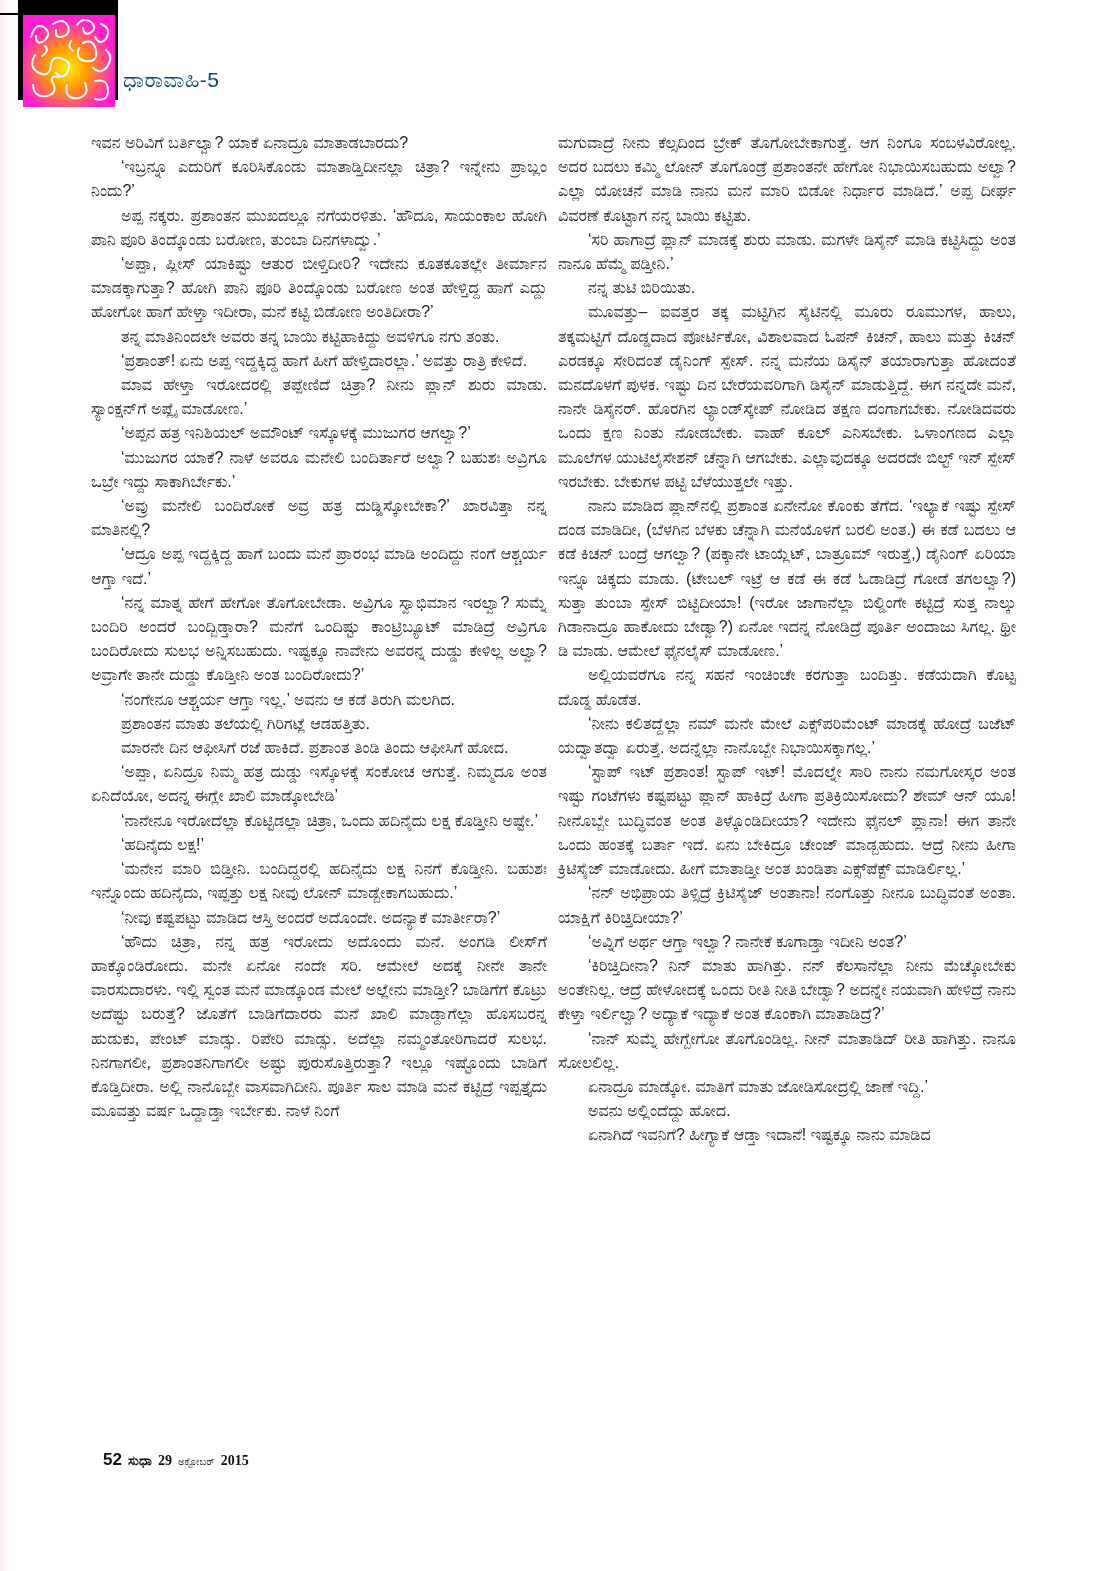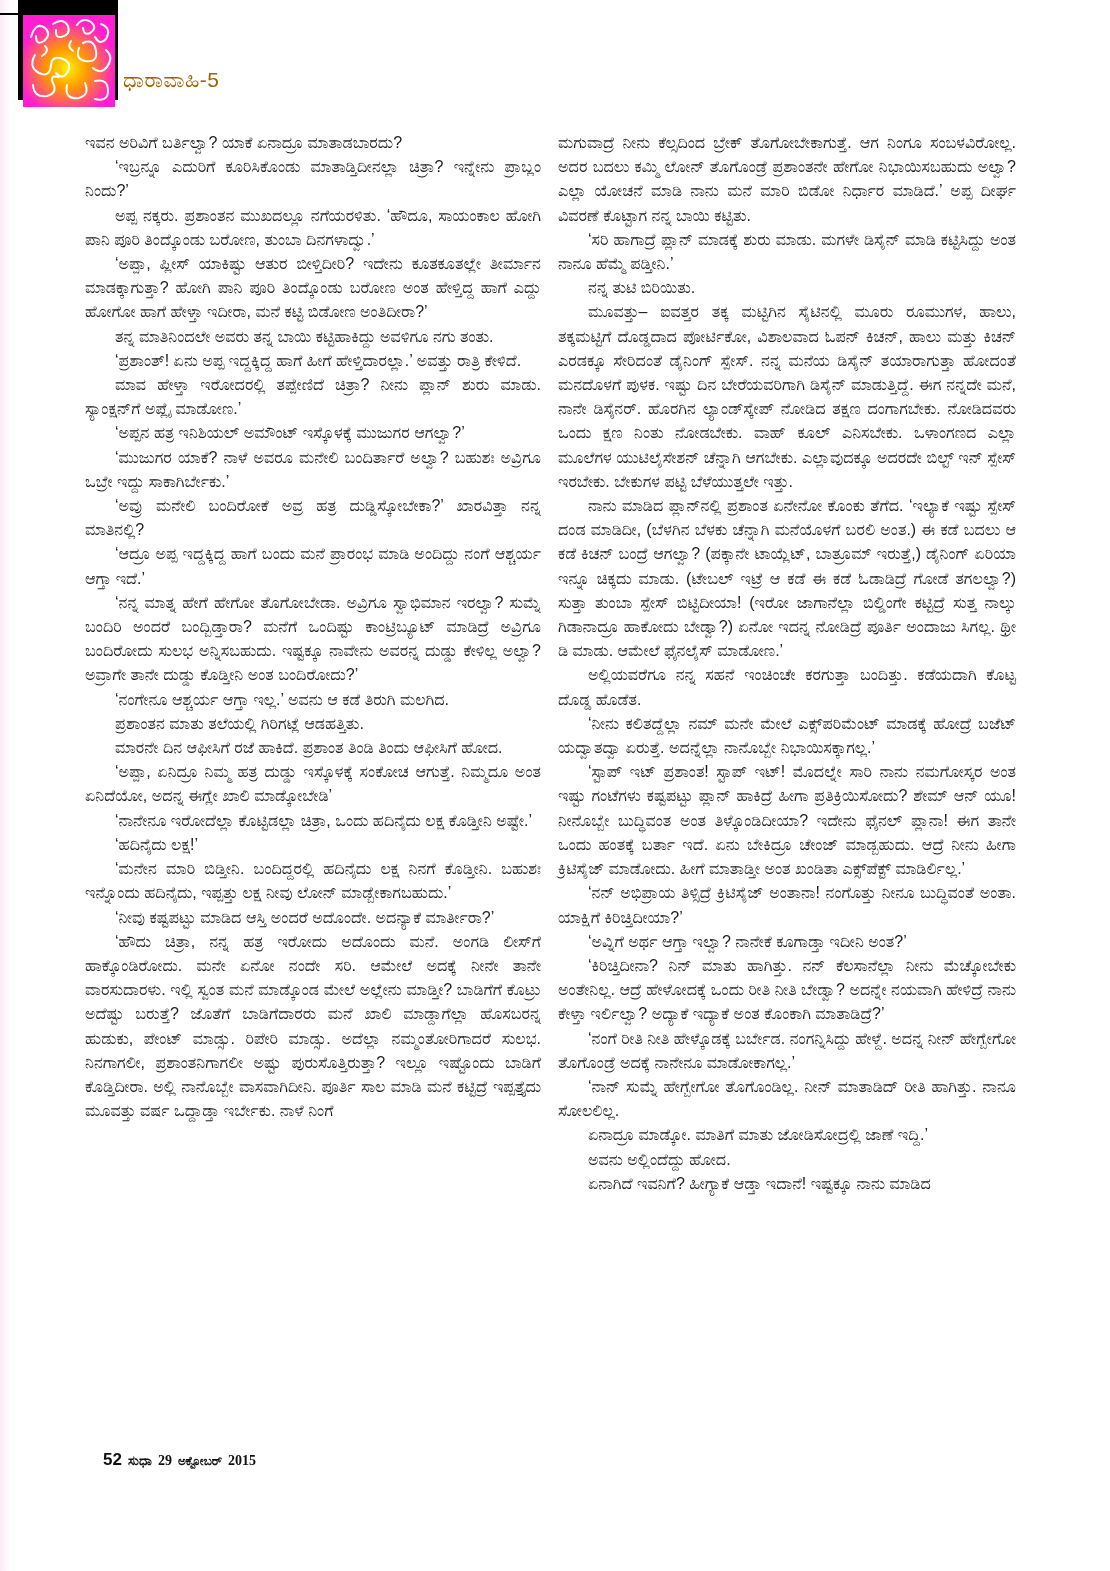--- a/index.html
+++ b/index.html
@@ -21,41 +21,41 @@
   .logo-frame{
     position:absolute;left:18px;top:0;width:100px;height:100px;background:#000;
   }
   .logo-pattern{
     position:absolute;left:23px;top:15px;width:92px;height:92px;
     
   }
   .logo-pattern svg{display:block;width:100%;height:100%;}
   .serial-title{
     position:absolute;left:123px;top:68px;
-    font-size:21px;font-weight:500;color:#a16207;letter-spacing:.5px;
+    font-size:21px;font-weight:500;color:#0c4a6e;letter-spacing:.5px;
   }
   
   .col{
     position:absolute;top:131px;
     font-size:16px;line-height:24.2px;
     color:#1b1b1b;text-align:justify;
   }
-  .col-left{left:85px;width:456px;height:1305px;}
+  .col-left{left:91px;width:456px;height:1305px;}
   .col-right{left:558px;width:458px;height:1325px;}
   .para{margin:0;text-indent:0;}
   .para.indent{text-indent:30px;}
   
   .footer{
     position:absolute;left:103px;top:1450px;
     color:#111;white-space:nowrap;
   }
   .footer .page-num{font-weight:bold;font-size:17px;}
   .footer .mag{font-weight:bold;font-size:13px;}
   .footer .day,.footer .year{font-size:14px;font-weight:bold;font-family:"Liberation Serif","DejaVu Serif",serif;}
-  .footer .month{font-weight:bold;font-size:12px;}
+  .footer .month{font-weight:normal;font-size:10px;}
   .footer span{margin-right:6px;}
 </style>
 </head>
 <body>
 
 <div class="page">
   <div class="left-edge-tint"></div>
 
   <div class="trim-line"></div>
   <div class="logo-frame" style="background: rgb(0, 0, 0);"></div>
@@ -107,21 +107,20 @@
       <p class="para indent">‘ಸರಿ ಹಾಗಾದ್ರೆ ಪ್ಲಾನ್ ಮಾಡಕ್ಕೆ ಶುರು ಮಾಡು. ಮಗಳೇ ಡಿಸೈನ್ ಮಾಡಿ ಕಟ್ಟಿಸಿದ್ದು ಅಂತ ನಾನೂ ಹೆಮ್ಮೆ ಪಡ್ತೀನಿ.’</p>
       <p class="para indent">ನನ್ನ ತುಟಿ ಬಿರಿಯಿತು.</p>
       <p class="para indent">ಮೂವತ್ತು– ಐವತ್ತರ ತಕ್ಕ ಮಟ್ಟಿಗಿನ ಸೈಟಿನಲ್ಲಿ ಮೂರು ರೂಮುಗಳ, ಹಾಲು, ತಕ್ಕಮಟ್ಟಿಗೆ ದೊಡ್ಡದಾದ ಪೋರ್ಟಿಕೋ, ವಿಶಾಲವಾದ ಓಪನ್ ಕಿಚನ್, ಹಾಲು ಮತ್ತು ಕಿಚನ್ ಎರಡಕ್ಕೂ ಸೇರಿದಂತೆ ಡೈನಿಂಗ್ ಸ್ಪೇಸ್. ನನ್ನ ಮನೆಯ ಡಿಸೈನ್ ತಯಾರಾಗುತ್ತಾ ಹೋದಂತೆ ಮನದೊಳಗೆ ಪುಳಕ. ಇಷ್ಟು ದಿನ ಬೇರೆಯವರಿಗಾಗಿ ಡಿಸೈನ್ ಮಾಡುತ್ತಿದ್ದೆ. ಈಗ ನನ್ನದೇ ಮನೆ, ನಾನೇ ಡಿಸೈನರ್. ಹೊರಗಿನ ಲ್ಯಾಂಡ್‌ಸ್ಕೇಪ್ ನೋಡಿದ ತಕ್ಷಣ ದಂಗಾಗಬೇಕು. ನೋಡಿದವರು ಒಂದು ಕ್ಷಣ ನಿಂತು ನೋಡಬೇಕು. ವಾಹ್ ಕೂಲ್ ಎನಿಸಬೇಕು. ಒಳಾಂಗಣದ ಎಲ್ಲಾ ಮೂಲೆಗಳ ಯುಟಿಲೈಸೇಶನ್ ಚೆನ್ನಾಗಿ ಆಗಬೇಕು. ಎಲ್ಲಾವುದಕ್ಕೂ ಅದರದೇ ಬಿಲ್ಟ್ ಇನ್ ಸ್ಪೇಸ್ ಇರಬೇಕು. ಬೇಕುಗಳ ಪಟ್ಟಿ ಬೆಳೆಯುತ್ತಲೇ ಇತ್ತು.</p>
       <p class="para indent">ನಾನು ಮಾಡಿದ ಪ್ಲಾನ್‌ನಲ್ಲಿ ಪ್ರಶಾಂತ ಏನೇನೋ ಕೊಂಕು ತೆಗೆದ. ‘ಇಲ್ಯಾಕೆ ಇಷ್ಟು ಸ್ಪೇಸ್ ದಂಡ ಮಾಡಿದೀ, (ಬೆಳಗಿನ ಬೆಳಕು ಚೆನ್ನಾಗಿ ಮನೆಯೊಳಗೆ ಬರಲಿ ಅಂತ.) ಈ ಕಡೆ ಬದಲು ಆ ಕಡೆ ಕಿಚನ್ ಬಂದ್ರೆ ಆಗಲ್ವಾ? (ಪಕ್ಕಾನೇ ಟಾಯ್ಲೆಟ್, ಬಾತ್ರೂಮ್ ಇರುತ್ತೆ,) ಡೈನಿಂಗ್ ಏರಿಯಾ ಇನ್ನೂ ಚಿಕ್ಕದು ಮಾಡು. (ಟೇಬಲ್ ಇಟ್ರೆ ಆ ಕಡೆ ಈ ಕಡೆ ಓಡಾಡಿದ್ರೆ ಗೋಡೆ ತಗಲಲ್ವಾ?) ಸುತ್ತಾ ತುಂಬಾ ಸ್ಪೇಸ್ ಬಿಟ್ಟಿದೀಯಾ! (ಇರೋ ಜಾಗಾನೆಲ್ಲಾ ಬಿಲ್ಡಿಂಗೇ ಕಟ್ಟಿದ್ರೆ ಸುತ್ತ ನಾಲ್ಕು ಗಿಡಾನಾದ್ರೂ ಹಾಕೋದು ಬೇಡ್ವಾ?) ಏನೋ ಇದನ್ನ ನೋಡಿದ್ರೆ ಪೂರ್ತಿ ಅಂದಾಜು ಸಿಗಲ್ಲ. ಥ್ರೀ ಡಿ ಮಾಡು. ಆಮೇಲೆ ಫೈನಲೈಸ್ ಮಾಡೋಣ.’</p>
       <p class="para indent">ಅಲ್ಲಿಯವರೆಗೂ ನನ್ನ ಸಹನೆ ಇಂಚಿಂಚೇ ಕರಗುತ್ತಾ ಬಂದಿತ್ತು. ಕಡೆಯದಾಗಿ ಕೊಟ್ಟ ದೊಡ್ಡ ಹೊಡೆತ.</p>
       <p class="para indent">‘ನೀನು ಕಲಿತದ್ದೆಲ್ಲಾ ನಮ್ ಮನೇ ಮೇಲೆ ಎಕ್ಸ್‌ಪರಿಮೆಂಟ್ ಮಾಡಕ್ಕೆ ಹೋದ್ರೆ ಬಜೆಟ್ ಯದ್ವಾತದ್ವಾ ಏರುತ್ತೆ. ಅದನ್ನೆಲ್ಲಾ ನಾನೊಬ್ಬೇ ನಿಭಾಯಿಸಕ್ಕಾಗಲ್ಲ.’</p>
       <p class="para indent">‘ಸ್ಟಾಪ್ ಇಟ್ ಪ್ರಶಾಂತ! ಸ್ಟಾಪ್ ಇಟ್! ಮೊದಲ್ನೇ ಸಾರಿ ನಾನು ನಮಗೋಸ್ಕರ ಅಂತ ಇಷ್ಟು ಗಂಟೆಗಳು ಕಷ್ಟಪಟ್ಟು ಪ್ಲಾನ್ ಹಾಕಿದ್ರೆ ಹೀಗಾ ಪ್ರತಿಕ್ರಿಯಿಸೋದು? ಶೇಮ್ ಆನ್ ಯೂ! ನೀನೊಬ್ಬೇ ಬುದ್ಧಿವಂತ ಅಂತ ತಿಳ್ಕೊಂಡಿದೀಯಾ? ಇದೇನು ಫೈನಲ್ ಪ್ಲಾನಾ! ಈಗ ತಾನೇ ಒಂದು ಹಂತಕ್ಕೆ ಬರ್ತಾ ಇದೆ. ಏನು ಬೇಕಿದ್ರೂ ಚೇಂಜ್ ಮಾಡ್ಬಹುದು. ಆದ್ರೆ ನೀನು ಹೀಗಾ ಕ್ರಿಟಿಸೈಜ್ ಮಾಡೋದು. ಹೀಗೆ ಮಾತಾಡ್ತೀ ಅಂತ ಖಂಡಿತಾ ಎಕ್ಸ್‌ಪೆಕ್ಟ್ ಮಾಡಿರ್ಲಿಲ್ಲ.’</p>
       <p class="para indent">‘ನನ್ ಅಭಿಪ್ರಾಯ ತಿಳ್ಸಿದ್ರೆ ಕ್ರಿಟಿಸೈಜ್ ಅಂತಾನಾ! ನಂಗೊತ್ತು ನೀನೂ ಬುದ್ಧಿವಂತೆ ಅಂತಾ. ಯಾಕ್ಷಿಗೆ ಕಿರಿಚ್ತಿದೀಯಾ?’</p>
       <p class="para indent">‘ಅವ್ನಿಗೆ ಅರ್ಥ ಆಗ್ತಾ ಇಲ್ವಾ? ನಾನೇಕೆ ಕೂಗಾಡ್ತಾ ಇದೀನಿ ಅಂತ?’</p>
       <p class="para indent">‘ಕಿರಿಚ್ತಿದೀನಾ? ನಿನ್ ಮಾತು ಹಾಗಿತ್ತು. ನನ್ ಕೆಲಸಾನೆಲ್ಲಾ ನೀನು ಮೆಚ್ಕೋಬೇಕು ಅಂತೇನಿಲ್ಲ. ಆದ್ರೆ ಹೇಳೋದಕ್ಕೆ ಒಂದು ರೀತಿ ನೀತಿ ಬೇಡ್ವಾ? ಅದನ್ನೇ ನಯವಾಗಿ ಹೇಳಿದ್ರೆ ನಾನು ಕೇಳ್ತಾ ಇರ್ಲಿಲ್ವಾ? ಅದ್ಯಾಕೆ ಇದ್ಯಾಕೆ ಅಂತ ಕೊಂಕಾಗಿ ಮಾತಾಡಿದ್ರೆ?’</p>
-      <p class="para indent">‘ನಂಗೆ ರೀತಿ ನೀತಿ ಹೇಳ್ಕೊಡಕ್ಕೆ ಬರ್ಬೇಡ. ನಂಗನ್ನಿಸಿದ್ದು ಹೇಳ್ದೆ. ಅದನ್ನ ನೀನ್ ಹೇಗ್ಬೇಗೋ ತೊಗೊಂಡ್ರೆ ಅದಕ್ಕೆ ನಾನೇನೂ ಮಾಡೋಕಾಗಲ್ಲ.’</p>
       <p class="para indent">‘ನಾನ್ ಸುಮ್ನೆ ಹೇಗ್ಬೇಗೋ ತೊಗೊಂಡಿಲ್ಲ. ನೀನ್ ಮಾತಾಡಿದ್ ರೀತಿ ಹಾಗಿತ್ತು. ನಾನೂ ಸೋಲಲಿಲ್ಲ.</p>
       <p class="para indent">ಏನಾದ್ರೂ ಮಾಡ್ಕೋ. ಮಾತಿಗೆ ಮಾತು ಜೋಡಿಸೋದ್ರಲ್ಲಿ ಜಾಣೆ ಇದ್ದಿ.’</p>
       <p class="para indent">ಅವನು ಅಲ್ಲಿಂದೆದ್ದು ಹೋದ.</p>
       <p class="para indent">ಏನಾಗಿದೆ ಇವನಿಗೆ? ಹೀಗ್ಯಾಕೆ ಆಡ್ತಾ ಇದಾನೆ! ಇಷ್ಟಕ್ಕೂ ನಾನು ಮಾಡಿದ</p>
     </div>
 
   <div class="footer">
     <span class="page-num">52</span><span class="mag">ಸುಧಾ</span><span class="day">29</span><span class="month">ಅಕ್ಟೋಬರ್</span><span class="year">2015</span>
   </div>
 </div>

